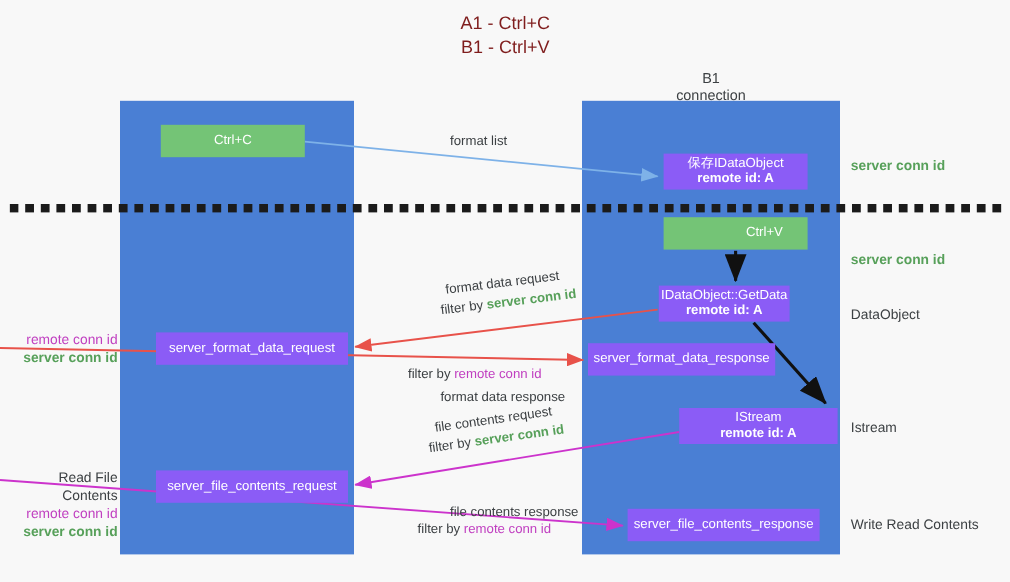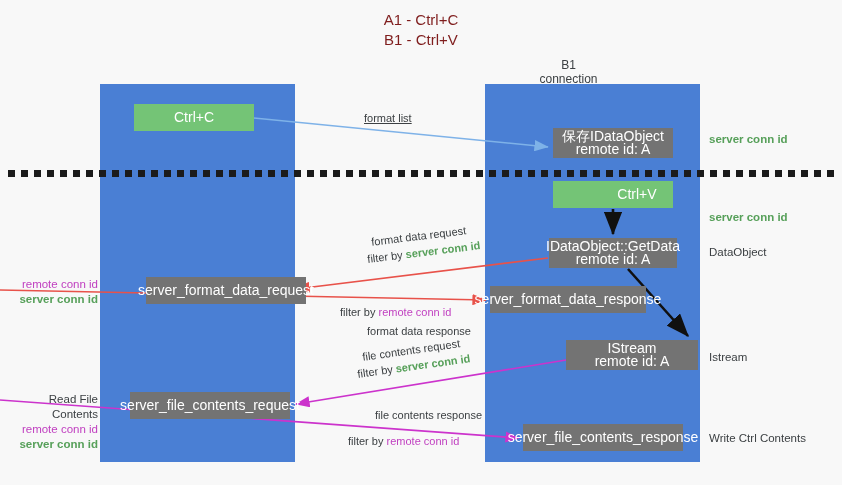--- a/index.html
+++ b/index.html
@@ -17,81 +17,81 @@
   #title{
     left:0;top:10px;width:842px;text-align:center;
     font-size:15px;color:#7f1d1d;line-height:20px;
   }
 
   
   .col-head{
     text-align:center;font-size:12px;color:#3c4043;line-height:14px;
   }
   #head-a1{left:100px;top:58px;width:195px;}
-  #head-b1{left:461px;top:58px;width:215px;}
+  #head-b1{left:485px;top:58px;width:215px;}
 
   
   .lane{background:#4a7fd4;}
   #lane-a1{left:100px;top:84px;width:195px;height:378px;}
   #lane-b1{left:485px;top:84px;width:215px;height:378px;}
 
   
   #divider{
     left:8px;top:170px;width:828px;height:7px;
     background-image:linear-gradient(to right,#1b1b1b 0 7px,transparent 7px 13px);
     background-size:13px 7px;background-repeat:repeat-x;
   }
 
   
   .node{
     box-sizing:border-box;display:flex;flex-direction:column;
     align-items:center;justify-content:center;
-    color:#ffffff;font-size:14px;line-height:13px;text-align:center;
+    color:#ffffff;font-size:11px;line-height:13px;text-align:center;
   }
   .node.green{background:#74c476;}
-  .node.orange{background:#737373;}
-  .node .l2{display:block;}
+  .node.orange{background:#8b5cf6;}
+  .node .l2{display:block;font-weight:bold;}
 
   #n-ctrlc      {left:134px;top:104px;width:120px;height:27px;}
   #n-savedo     {left:553px;top:128px;width:120px;height:30px;}
   #n-ctrlv      {left:553px;top:181px;width:120px;height:27px;padding-left:48px;}
-  #n-getdata    {left:549px;top:238px;width:128px;height:30px;}
-  #n-fdreq      {left:130px;top:277px;width:160px;height:27px;margin-left:16px;}
+  #n-getdata    {left:549px;top:238px;width:109px;height:30px;}
+  #n-fdreq      {left:130px;top:277px;width:160px;height:27px;}
   #n-fdresp     {left:490px;top:286px;width:156px;height:27px;}
   #n-istream    {left:566px;top:340px;width:132px;height:30px;}
   #n-fcreq      {left:130px;top:392px;width:160px;height:27px;}
   #n-fcresp     {left:523px;top:424px;width:160px;height:27px;}
 
   
   .side{font-size:11.5px;line-height:15px;}
   .c-green{color:#57a05a;font-weight:bold;}
   .c-magenta{color:#c03fc0;font-weight:normal;}
   .c-dark{color:#3c4043;}
   .side.stack{display:flex;flex-direction:column;}
 
   #s-server1{left:709px;top:132px;}
   #s-server2{left:709px;top:210px;}
-  #s-dataobject{left:709px;top:245px;}
+  #s-dataobject{left:709px;top:256px;}
   #s-istream{left:709px;top:350px;}
   #s-writefile{left:709px;top:431px;}
 
   #s-left-mid{left:8px;top:277px;width:90px;text-align:right;}
   #s-left-bottom{left:8px;top:392px;width:90px;text-align:right;}
 
   
   .edge-label{font-size:11px;color:#3c4043;line-height:15px;white-space:nowrap;}
 
-  #e-formatlist{left:364px;top:111px;text-decoration:underline;}
+  #e-formatlist{left:375px;top:111px;}
   #e-fdreq1{left:371px;top:229px;transform:rotate(-7deg);}
   #e-fdreq2{left:367px;top:245px;transform:rotate(-7deg);}
   #e-fdresp1{left:367px;top:300px;margin-top:24px;}
   #e-fdresp2{left:340px;top:305px;}
   #e-fcreq1{left:362px;top:343px;transform:rotate(-8deg);}
   #e-fcreq2{left:357px;top:359px;transform:rotate(-8deg);}
-  #e-fcresp1{left:375px;top:408px;}
+  #e-fcresp1{left:375px;top:420px;}
   #e-fcresp2{left:348px;top:434px;}
 
   svg#wires{position:absolute;left:0;top:0;width:842px;height:485px;pointer-events:none;}
 </style>
 </head>
 <body>
 
 <div class="stage">
 
   <div class="abs" id="title">
@@ -176,21 +176,21 @@
   </div>
 
   <div class="abs node orange" id="n-fcresp">
     <span>server_file_contents_response</span>
   </div>
 
   <div class="abs side c-green" id="s-server1">server conn id</div>
   <div class="abs side c-green" id="s-server2">server conn id</div>
   <div class="abs side c-dark" id="s-dataobject">DataObject</div>
   <div class="abs side c-dark" id="s-istream">Istream</div>
-  <div class="abs side c-dark" id="s-writefile">Write Ctrl Contents</div>
+  <div class="abs side c-dark" id="s-writefile">Write Read Contents</div>
 
   <div class="abs side stack" id="s-left-mid">
     <span class="c-magenta">remote conn id</span>
     <span class="c-green">server conn id</span>
   </div>
 
   <div class="abs side stack" id="s-left-bottom">
     <span class="c-dark">Read File Contents</span>
     <span class="c-magenta">remote conn id</span>
     <span class="c-green">server conn id</span>

